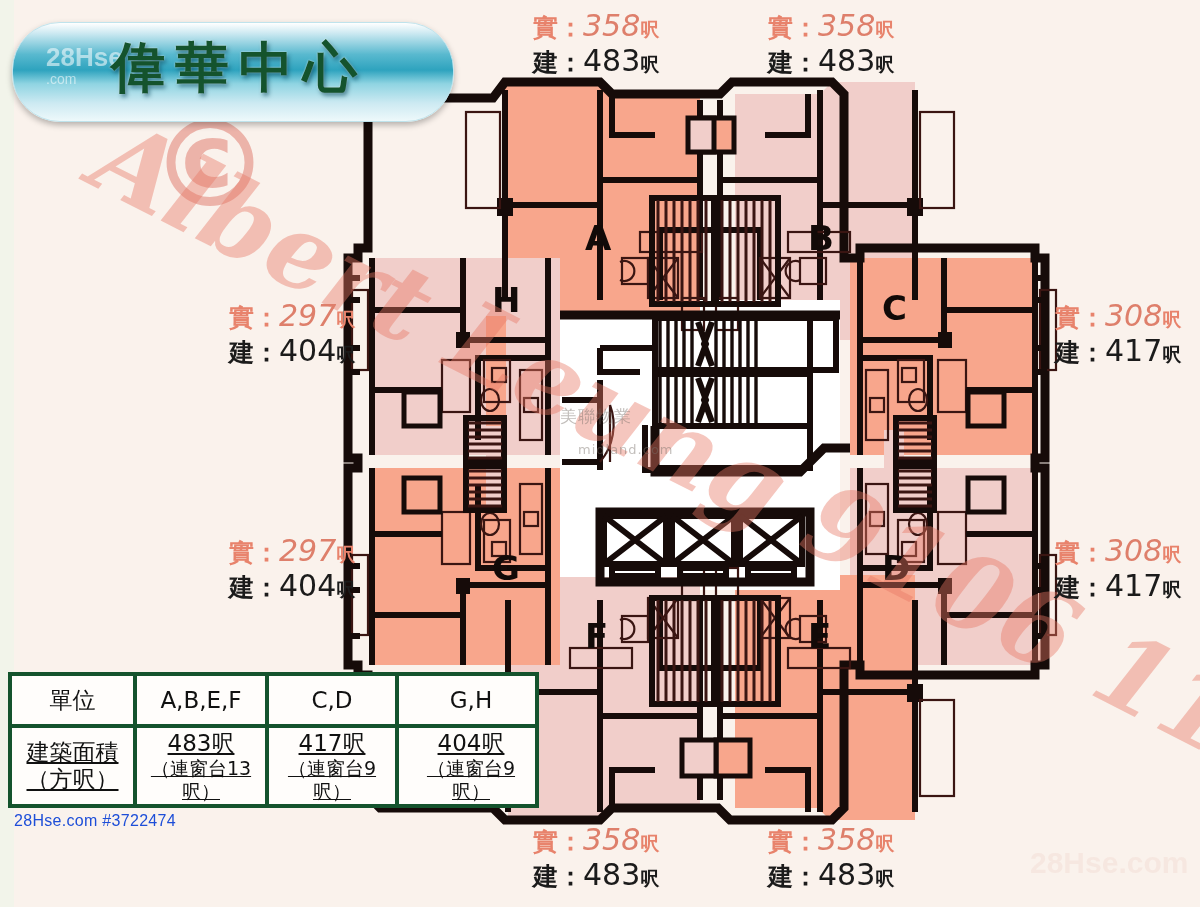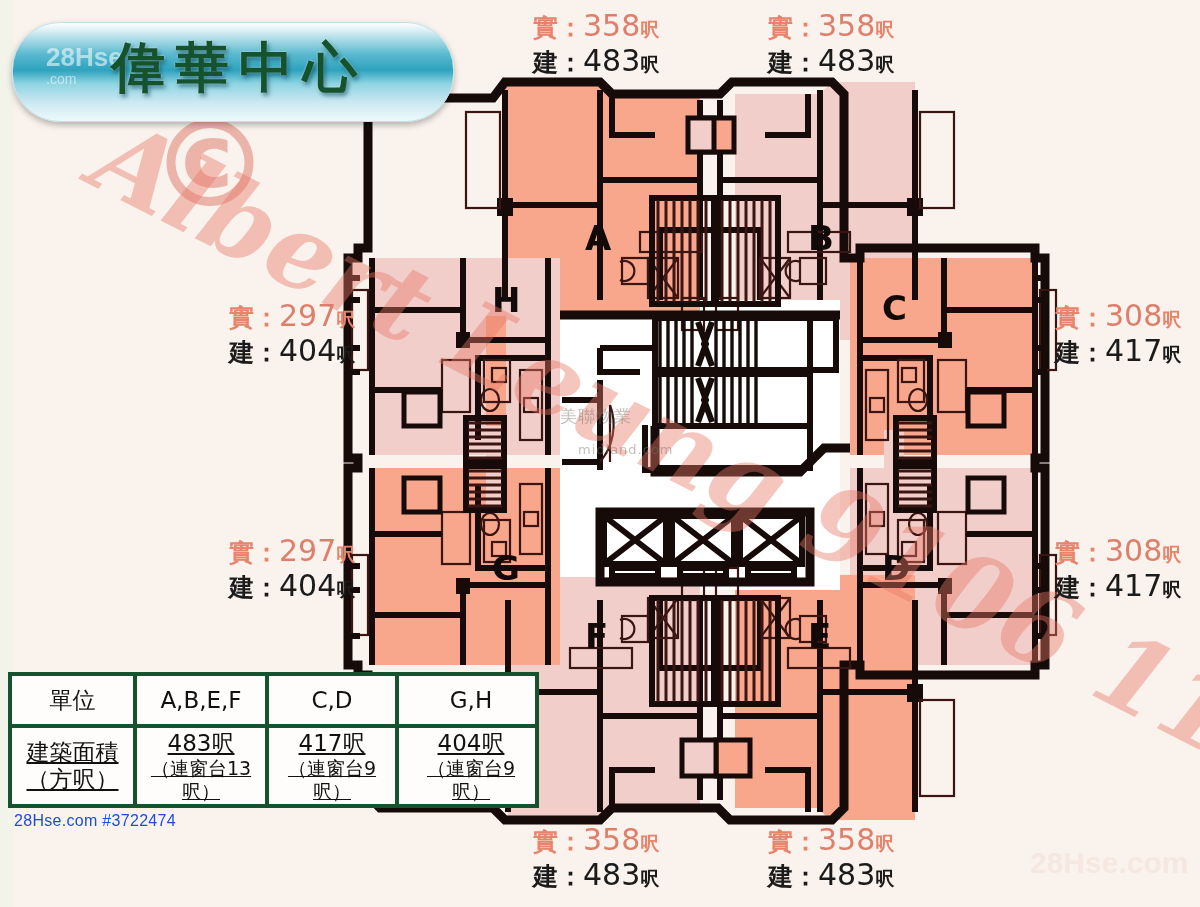--- a/index.html
+++ b/index.html
@@ -34,21 +34,21 @@
   .subtitle{
     position:absolute;left:10px;top:190px;width:460px;
     font-family:"DejaVu Sans",sans-serif;
     font-size:25px;color:#1b1b1b;letter-spacing:1px;white-space:nowrap;
   }
   .subtitle .sep{display:inline-block;width:34px;}
 
   
   .arealbl{position:absolute;font-family:"DejaVu Sans",sans-serif;line-height:1.18;white-space:nowrap;}
   .arealbl .r1{color:#e8836c;font-size:25px;font-weight:bold;}
-  .arealbl .r1 .num{font-size:30px;font-weight:normal;color:#de7f6b;}
+  .arealbl .r1 .num{font-size:30px;font-weight:normal;color:#de7f6b;font-style:italic;}
   .arealbl .r1 .u{font-size:19px;}
   .arealbl .r2{color:#1b1b1b;font-size:25px;font-weight:bold;}
   .arealbl .r2 .num{font-size:30px;font-weight:normal;}
   .arealbl .r2 .u{font-size:19px;}
   .arealbl.right{text-align:left;}
 
   
   .tbl{
     position:absolute;left:8px;top:672px;border-collapse:collapse;
     background:#fffdfb;font-family:"DejaVu Sans",sans-serif;

